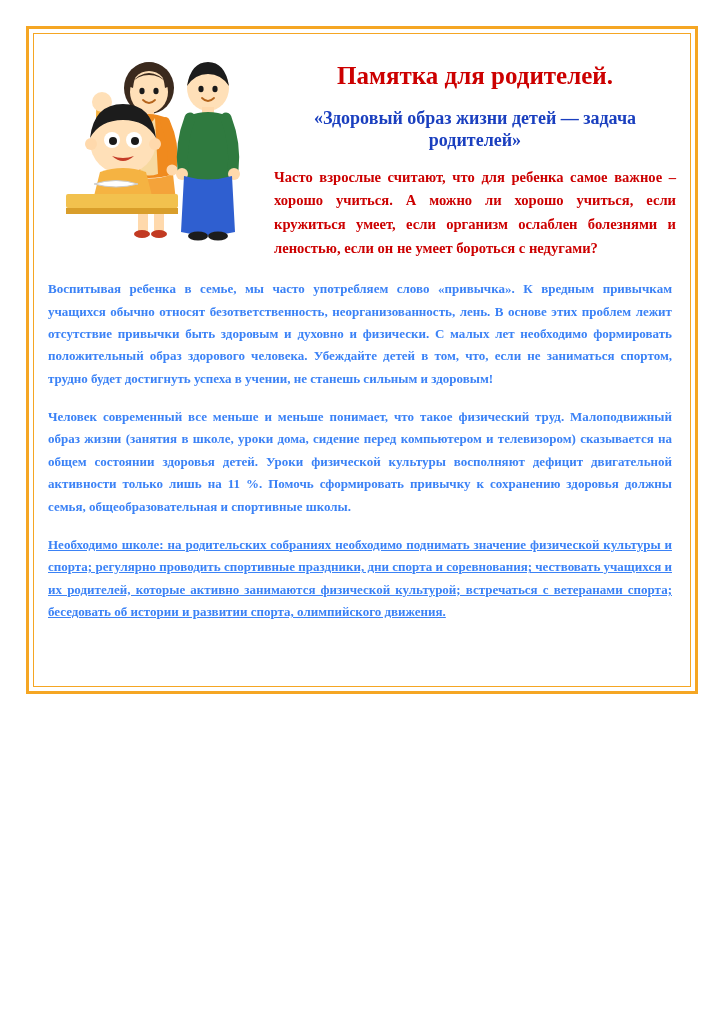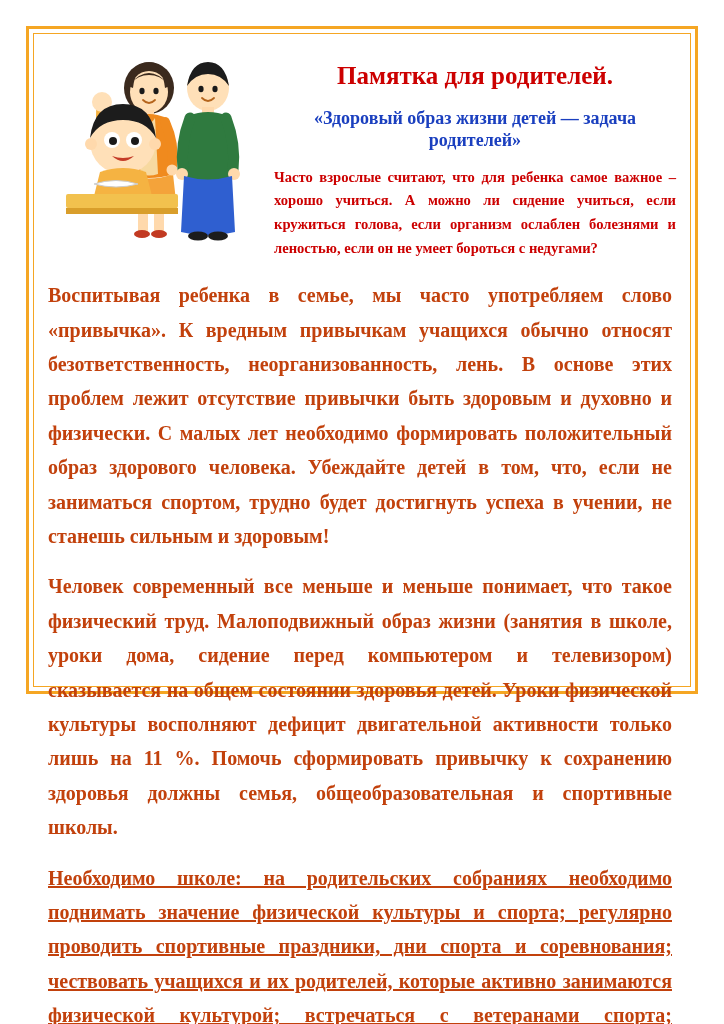--- a/index.html
+++ b/index.html
@@ -80,23 +80,23 @@
   }
   .intro {
     color: #cc0000;
     font-weight: bold;
     font-size: 14.6px;
     line-height: 1.62;
     text-align: justify;
     margin: 0;
   }
   .body-par {
-    color: #c2410c;
-    font-weight: bold;
-    font-size: 20px;
+    color: #3b82f6;
+    font-weight: bold;
+    font-size: 13px;
     line-height: 1.72;
     text-align: justify;
     margin: 0 4px 16px 0;
   }
   .body-par:last-child { margin-bottom: 0; text-decoration: underline; }
   .pars { margin-top: 18px; }
 
   
   .illu-svg { display:block; }
 </style>
@@ -191,21 +191,21 @@
             <rect x="18" y="164" width="112" height="6" fill="#d99e2b"></rect>
 
             <path d="M46 140 q22 -7 44 0 q-22 6 -44 0 z" fill="#ffffff" stroke="#cccccc" stroke-width="1"></path>
           </g>
         </svg>
       </div>
 
       <div class="head-text">
         <h1 class="title">Памятка для родителей.</h1>
         <h2 class="subtitle">«Здоровый образ жизни детей — задача родителей»</h2>
-        <p class="intro">Часто взрослые считают, что для ребенка самое важное – хорошо учиться. А можно ли сидение учиться, если кружиться голова, если организм ослаблен болезнями и леностью, если он не умеет бороться с недугами?</p>
+        <p class="intro">Часто взрослые считают, что для ребенка самое важное – хорошо учиться. А можно ли хорошо учиться, если кружиться умеет, если организм ослаблен болезнями и леностью, если он не умеет бороться с недугами?</p>
       </div>
     </div>
 
     <div class="pars">
       <p class="body-par">Воспитывая ребенка в семье, мы часто употребляем слово «привычка». К вредным привычкам учащихся обычно относят безответственность, неорганизованность, лень. В основе этих проблем лежит отсутствие привычки быть здоровым и духовно и физически. С малых лет необходимо формировать положительный образ здорового человека. Убеждайте детей в том, что, если не заниматься спортом, трудно будет достигнуть успеха в учении, не станешь сильным и здоровым!</p>
       <p class="body-par">Человек современный все меньше и меньше понимает, что такое физический труд. Малоподвижный образ жизни (занятия в школе, уроки дома, сидение перед компьютером и телевизором) сказывается на общем состоянии здоровья детей. Уроки физической культуры восполняют дефицит двигательной активности только лишь на 11 %. Помочь сформировать привычку к сохранению здоровья должны семья, общеобразовательная и спортивные школы.</p>
       <p class="body-par">Необходимо школе: на родительских собраниях необходимо поднимать значение физической культуры и спорта; регулярно проводить спортивные праздники, дни спорта и соревнования; чествовать учащихся и их родителей, которые активно занимаются физической культурой; встречаться с ветеранами спорта; беседовать об истории и развитии спорта, олимпийского движения.</p>
     </div>
 
   </div>

